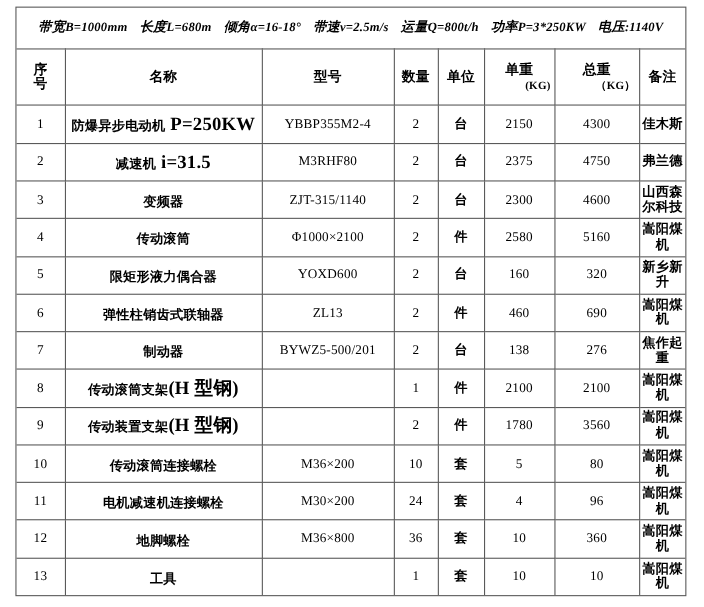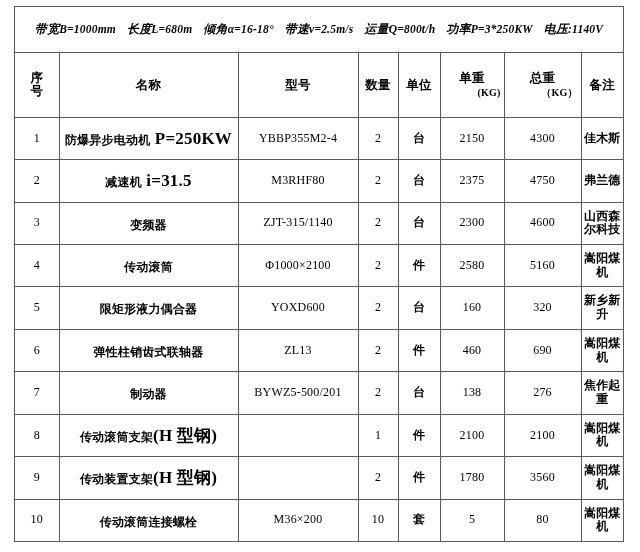--- a/index.html
+++ b/index.html
@@ -227,15 +227,45 @@
         <tr class="data-row">
           <td class="c-idx">10</td>
           <td class="c-name"><span>传动滚筒连接螺栓</span><span class="suffix"></span></td>
           <td class="c-model">M36×200</td>
           <td class="c-qty">10</td>
           <td class="c-unit">套</td>
           <td class="c-uw">5</td>
           <td class="c-tw">80</td>
           <td class="c-note">嵩阳煤机</td>
         </tr>
+        <tr class="data-row">
+          <td class="c-idx">11</td>
+          <td class="c-name"><span>电机减速机连接螺栓</span><span class="suffix"></span></td>
+          <td class="c-model">M30×200</td>
+          <td class="c-qty">24</td>
+          <td class="c-unit">套</td>
+          <td class="c-uw">4</td>
+          <td class="c-tw">96</td>
+          <td class="c-note">嵩阳煤机</td>
+        </tr>
+        <tr class="data-row">
+          <td class="c-idx">12</td>
+          <td class="c-name"><span>地脚螺栓</span><span class="suffix"></span></td>
+          <td class="c-model">M36×800</td>
+          <td class="c-qty">36</td>
+          <td class="c-unit">套</td>
+          <td class="c-uw">10</td>
+          <td class="c-tw">360</td>
+          <td class="c-note">嵩阳煤机</td>
+        </tr>
+        <tr class="data-row">
+          <td class="c-idx">13</td>
+          <td class="c-name"><span>工具</span><span class="suffix"></span></td>
+          <td class="c-model"></td>
+          <td class="c-qty">1</td>
+          <td class="c-unit">套</td>
+          <td class="c-uw">10</td>
+          <td class="c-tw">10</td>
+          <td class="c-note">嵩阳煤机</td>
+        </tr>
       </tbody>
   </table>
 </div>
 
 </body></html>

